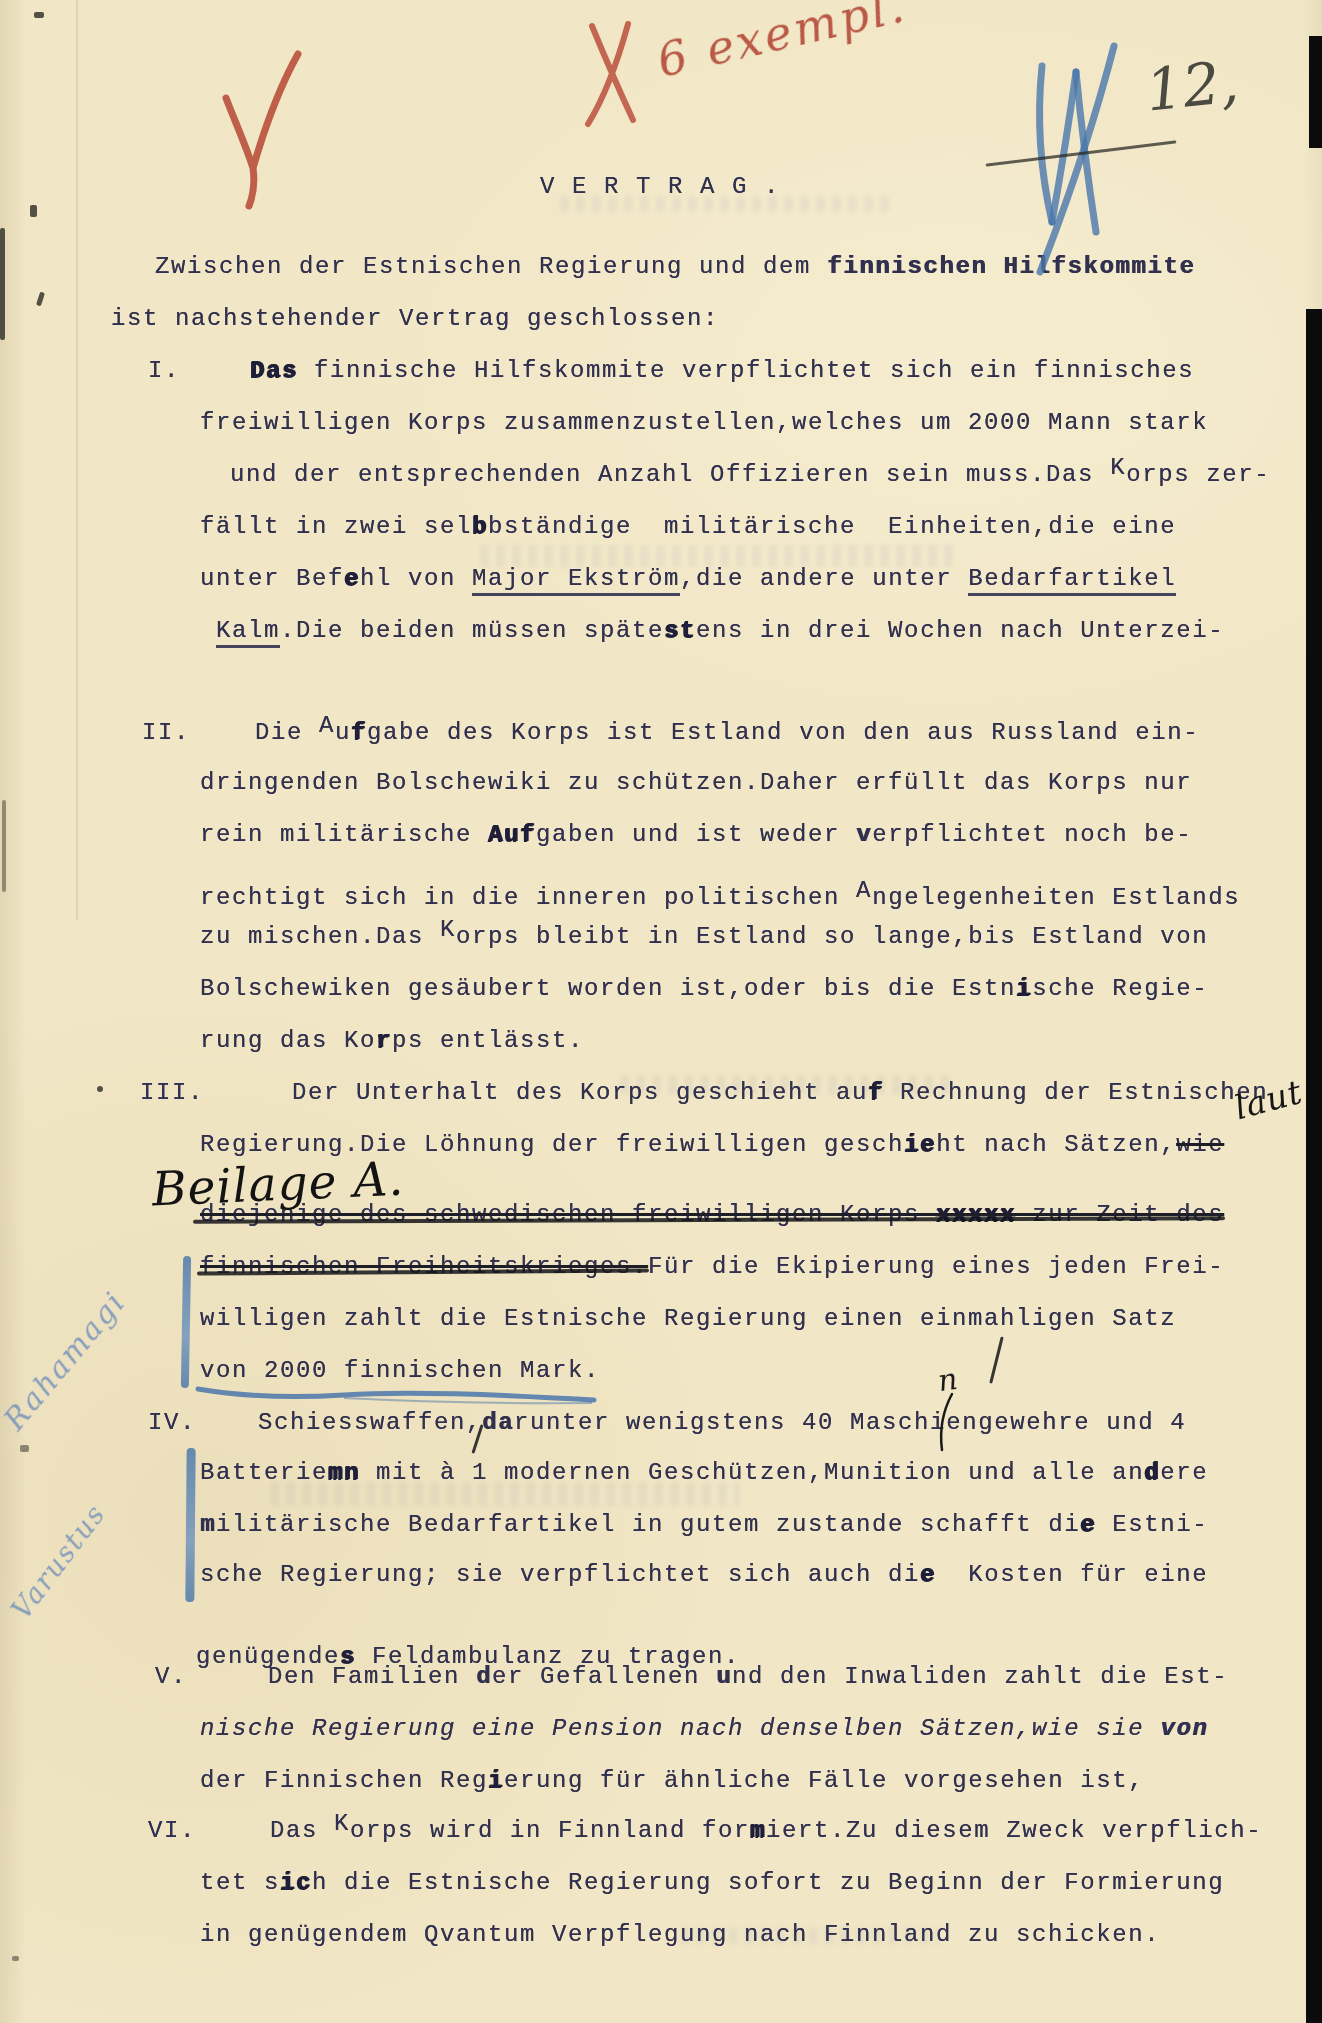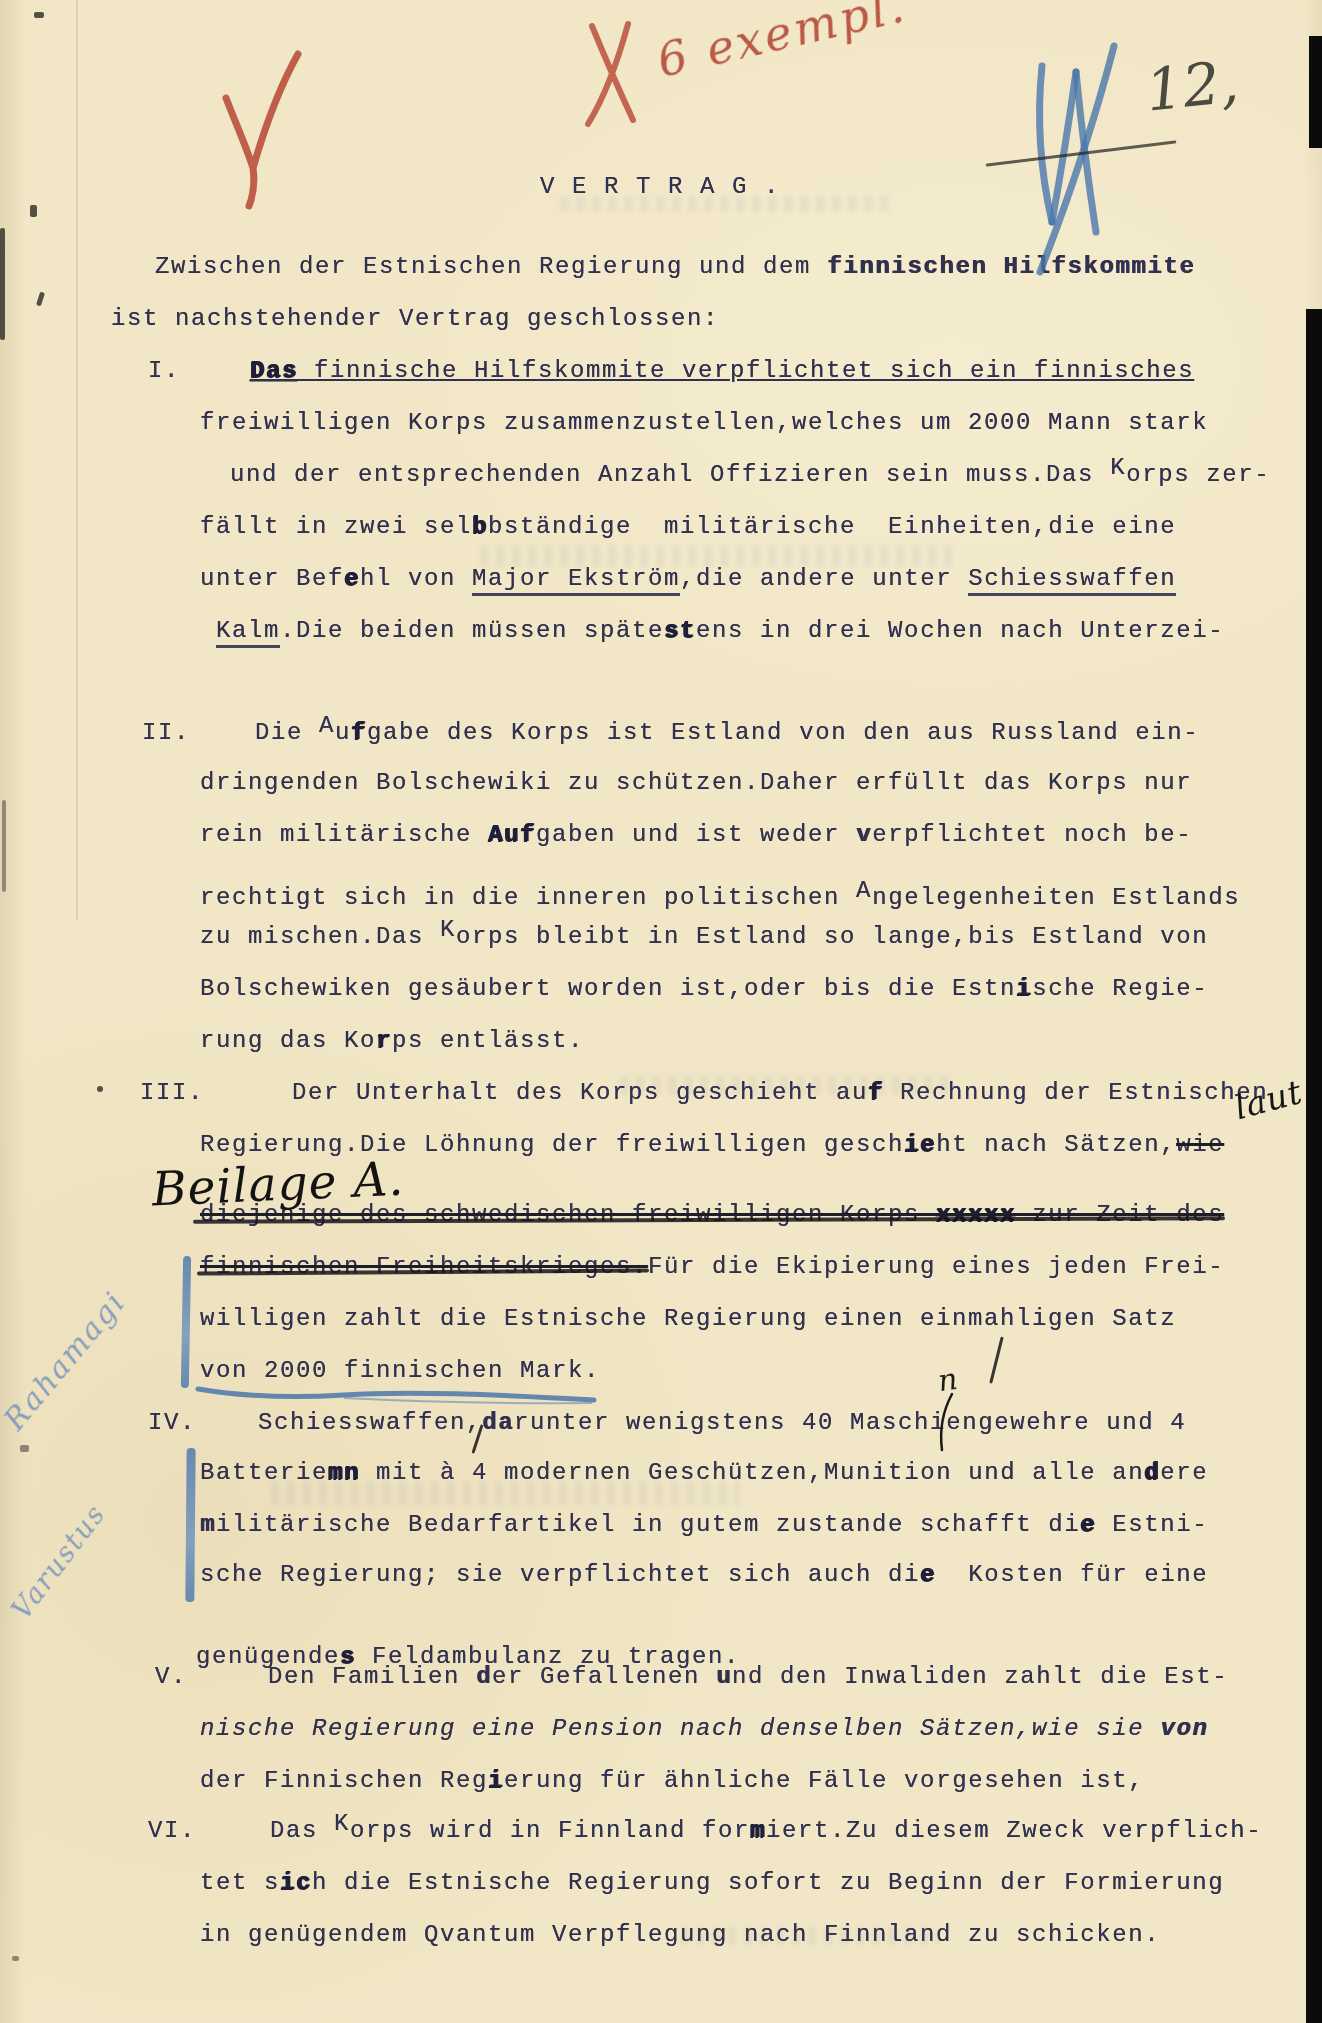--- a/index.html
+++ b/index.html
@@ -60,44 +60,44 @@
   <div class="speck" style="left:34px;top:12px;width:10px;height:6px;"></div>
   <div class="speck" style="left:97px;top:1086px;width:6px;height:6px;border-radius:50%;"></div>
   <div class="speck" style="left:20px;top:1445px;width:9px;height:7px;opacity:.5;"></div>
   <div class="speck" style="left:12px;top:1956px;width:7px;height:5px;opacity:.5;"></div>
 
   <div class="line title-line" style="left:540px;top:173px;">V E R T R A G .</div>
   <div>
       <div class="line" style="left: 155px; top: 253px;"><span>Zwischen der Estnischen Regierung und dem </span><span class="b">finnischen Hilfskommite</span></div>
       <div class="line" style="left: 105px; top: 305px; margin-left: 6px;"><span>ist nachstehender Vertrag geschlossen:</span></div>
       <div class="line" style="left: 148px; top: 357px;"><span>I.</span></div>
-      <div class="line" style="left: 250px; top: 357px; text-decoration: underline;"><span class="k">Das</span><span> finnische Hilfskommite verpflichtet sich ein finnisches</span></div>
+      <div class="line" style="left: 250px; top: 357px;"><span class="k">Das</span><span> finnische Hilfskommite verpflichtet sich ein finnisches</span></div>
       <div class="line" style="left: 200px; top: 409px;"><span>freiwilligen Korps zusammenzustellen,welches um 2000 Mann stark</span></div>
       <div class="line" style="left: 200px; top: 461px; margin-left: 30px;"><span>und der entsprechenden Anzahl Offizieren sein muss.Das </span><span class="r">K</span><span>orps zer-</span></div>
       <div class="line" style="left: 200px; top: 513px;"><span>fällt in zwei sel</span><span class="k">b</span><span>bständige  militärische  Einheiten,die eine</span></div>
-      <div class="line" style="left: 200px; top: 565px;"><span>unter Bef</span><span class="k">e</span><span>hl von </span><span class="u">Major Ekström</span><span>,die andere unter </span><span class="u">Schiesswaffen</span></div>
+      <div class="line" style="left: 200px; top: 565px;"><span>unter Bef</span><span class="k">e</span><span>hl von </span><span class="u">Major Ekström</span><span>,die andere unter </span><span class="u">Bedarfartikel</span></div>
       <div class="line" style="left: 200px; top: 617px; margin-left: 16px;"><span class="u">Kalm</span><span>.Die beiden müssen späte</span><span class="k">st</span><span>ens in drei Wochen nach Unterzei-</span></div>
       <div class="line" style="left: 142px; top: 719px;"><span>II.</span></div>
       <div class="line" style="left: 255px; top: 719px;"><span>Die </span><span class="r">A</span><span>u</span><span class="k">f</span><span>gabe des Korps ist Estland von den aus Russland ein-</span></div>
       <div class="line" style="left: 200px; top: 769px;"><span>dringenden Bolschewiki zu schützen.Daher erfüllt das Korps nur</span></div>
       <div class="line" style="left: 200px; top: 821px;"><span>rein militärische </span><span class="k">Auf</span><span>gaben und ist weder </span><span class="b">v</span><span>erpflichtet noch be-</span></div>
       <div class="line" style="left: 200px; top: 884px;"><span>rechtigt sich in die inneren politischen </span><span class="r">A</span><span>ngelegenheiten Estlands</span></div>
       <div class="line" style="left: 200px; top: 923px;"><span>zu mischen.Das </span><span class="r">K</span><span>orps bleibt in Estland so lange,bis Estland von</span></div>
       <div class="line" style="left: 200px; top: 975px;"><span>Bolschewiken gesäubert worden ist,oder bis die Estn</span><span class="k">i</span><span>sche Regie-</span></div>
       <div class="line" style="left: 200px; top: 1027px;"><span>rung das Ko</span><span class="k">r</span><span>ps entlässt.</span></div>
       <div class="line" style="left: 140px; top: 1079px;"><span>III.</span></div>
       <div class="line" style="left: 292px; top: 1079px;"><span>Der Unterhalt des Korps geschieht au</span><span class="k">f</span><span> Rechnung der Estnischen</span></div>
       <div class="line" style="left: 200px; top: 1131px;"><span>Regierung.Die Löhnung der freiwilligen gesch</span><span class="k">ie</span><span>ht nach Sätzen,</span><span class="s">wie</span></div>
       <div class="line" style="left: 200px; top: 1201px;"><span class="s">diejenige des schwedischen freiwilligen Korps </span><span class="s k">xxxxx</span><span class="s"> zur Zeit des</span></div>
       <div class="line" style="left: 200px; top: 1253px;"><span class="s">finnischen Freiheitskrieges.</span><span>Für die Ekipierung eines jeden Frei-</span></div>
       <div class="line" style="left: 200px; top: 1305px;"><span>willigen zahlt die Estnische Regierung einen einmahligen Satz</span></div>
       <div class="line" style="left: 200px; top: 1357px;"><span>von 2000 finnischen Mark.</span></div>
       <div class="line" style="left: 148px; top: 1409px;"><span>IV.</span></div>
       <div class="line" style="left: 258px; top: 1409px;"><span>Schiesswaffen,</span><span class="b">da</span><span>runter wenigstens 40 Maschiengewehre und 4</span></div>
-      <div class="line" style="left: 200px; top: 1459px;"><span>Batterie</span><span class="k">mn</span><span> mit à 4 modernen Geschützen,Munition und alle an</span><span class="k">d</span><span>ere</span></div>
+      <div class="line" style="left: 200px; top: 1459px;"><span>Batterie</span><span class="k">mn</span><span> mit à 1 modernen Geschützen,Munition und alle an</span><span class="k">d</span><span>ere</span></div>
       <div class="line" style="left: 200px; top: 1511px;"><span class="b">m</span><span>ilitärische Bedarfartikel in gutem zustande schafft di</span><span class="k">e</span><span> Estni-</span></div>
       <div class="line" style="left: 200px; top: 1561px;"><span>sche Regierung; sie verpflichtet sich auch di</span><span class="k">e</span><span>  Kosten für eine</span></div>
       <div class="line" style="left: 196px; top: 1613px; margin-top: 30px;"><span>genügende</span><span class="k">s</span><span> Feldambulanz zu tragen.</span></div>
       <div class="line" style="left: 155px; top: 1663px;"><span>V.</span></div>
       <div class="line" style="left: 268px; top: 1663px;"><span>Den Familien </span><span class="b">d</span><span>er Gefallenen </span><span class="b">u</span><span>nd den Inwaliden zahlt die Est-</span></div>
       <div class="line" style="left: 200px; top: 1715px; font-style: italic;"><span>nische Regierung eine Pension nach denselben Sätzen,wie sie </span><span class="b">von</span></div>
       <div class="line" style="left: 200px; top: 1767px;"><span>der Finnischen Reg</span><span class="k">i</span><span>erung für ähnliche Fälle vorgesehen ist,</span></div>
       <div class="line" style="left: 148px; top: 1817px;"><span>VI.</span></div>
       <div class="line" style="left: 270px; top: 1817px;"><span>Das </span><span class="r">K</span><span>orps wird in Finnland for</span><span class="k">m</span><span>iert.Zu diesem Zweck verpflich-</span></div>
       <div class="line" style="left: 200px; top: 1869px;"><span>tet s</span><span class="k">ic</span><span>h die Estnische Regierung sofort zu Beginn der Formierung</span></div>

